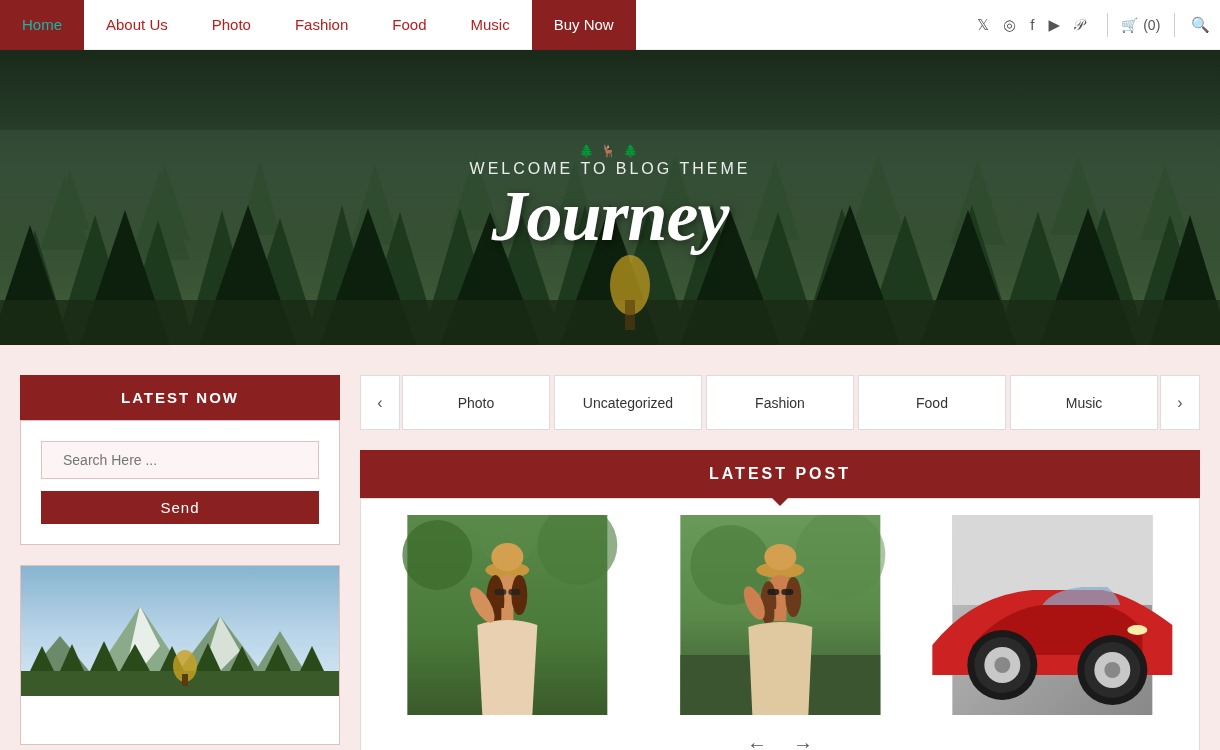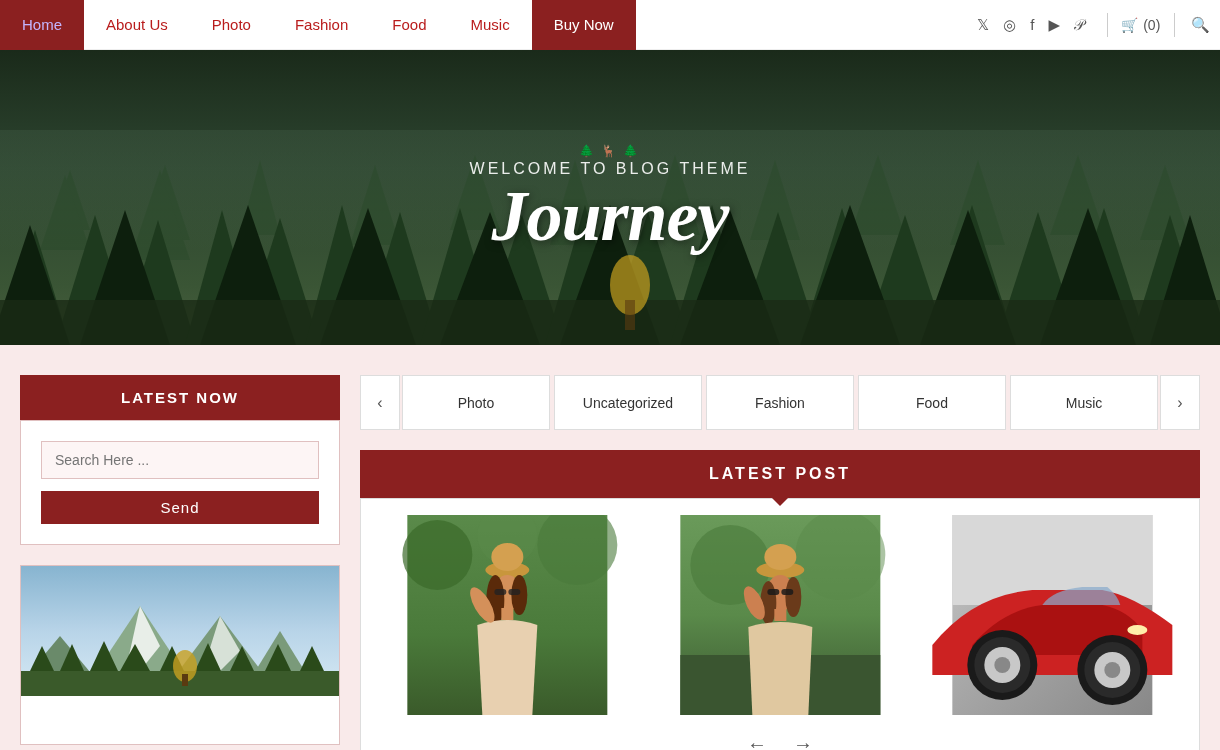--- a/index.html
+++ b/index.html
@@ -23,21 +23,21 @@
       height: 50px;
       display: flex;
       align-items: center;
       font-size: 15px;
       color: #b91c1c;
       cursor: pointer;
       white-space: nowrap;
     }
     .nav-item.active {
       background: #8b2020;
-      color: #c4b5fd;
+      color: #14b8a6;
     }
     .nav-buy {
       background: #8b2020;
       color: #fff !important;
     }
     .nav-social {
       display: flex;
       align-items: center;
       gap: 14px;
       padding: 0 16px;
@@ -133,21 +133,21 @@
       letter-spacing: 2px;
     }
     .sidebar-search-box {
       background: #fff;
       border: 1px solid #e0c0c0;
       padding: 20px;
       margin-bottom: 20px;
     }
     .sidebar-search-input {
       width: 100%;
-      padding: 10px 13px;
+      padding: 10px 21px;
       border: 1px solid #e0c0c0;
       background: #fdf5f5;
       font-size: 14px;
       color: #aaa;
       margin-bottom: 12px;
       outline: none;
     }
     .sidebar-send-btn {
       width: 100%;
       background: #8b2020;

